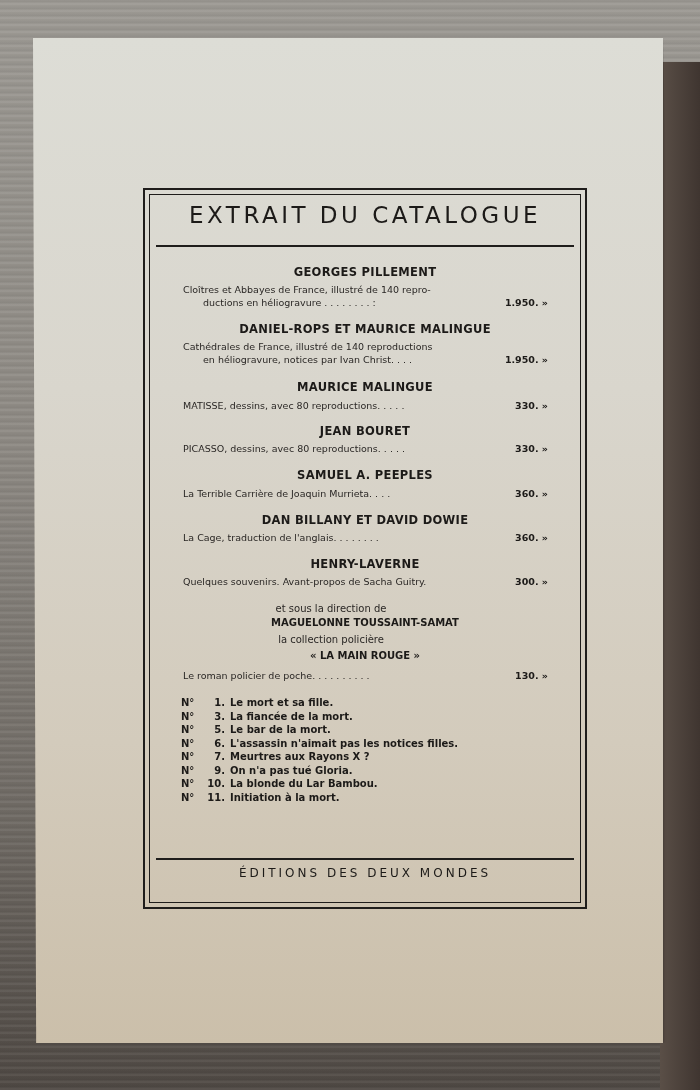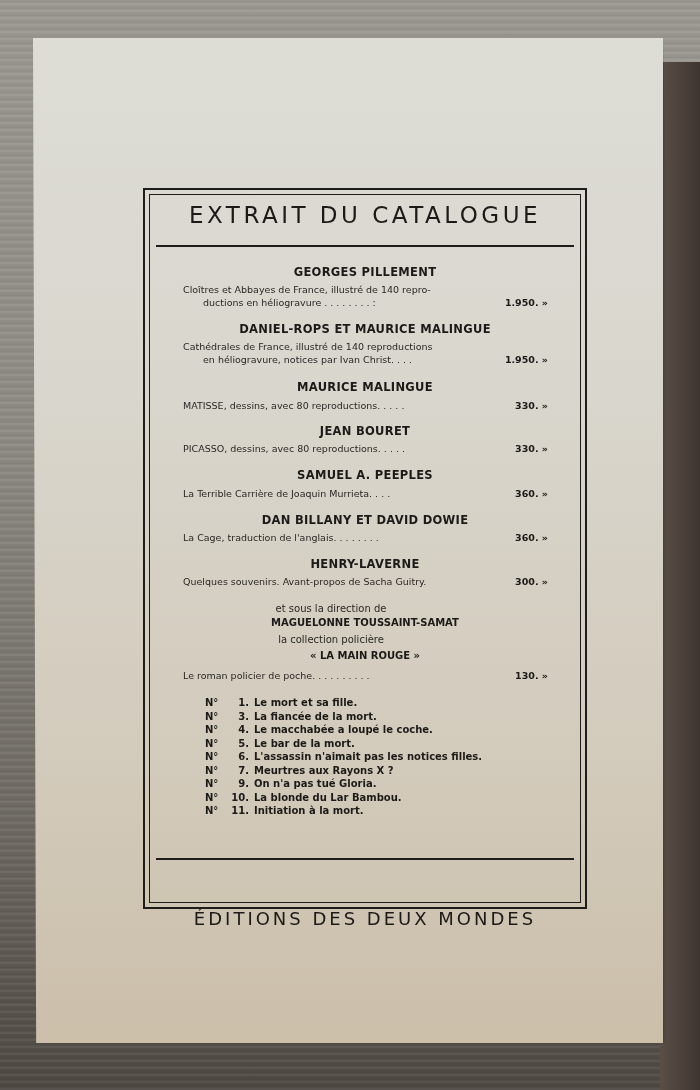--- a/index.html
+++ b/index.html
@@ -51,26 +51,26 @@
   }
   .center-line {
     position:absolute; left:149px; width:364px; text-align:center; font-size:10px; color:#2a2725;
   }
   .center-bold {
     position:absolute; left:149px; width:432px; text-align:center; font-size:10px; font-weight:bold; color:#1c1a18;
   }
   .series-list {
     position:absolute; left:181px; top:696px; width:320px; font-size:10px; font-weight:bold; color:#1c1a18;
   }
-  .series-item { height:13.5px; line-height:13.5px; white-space:nowrap;margin-left:24px; }
+  .series-item { height:13.5px; line-height:13.5px; white-space:nowrap; }
   .series-item .no { display:inline-block; width:22px; }
   .series-item .num { display:inline-block; width:22px; text-align:right; margin-right:5px; }
   .footer {
     position:absolute; left:149px; top:866px; width:432px; text-align:center;
-    font-size:18px; letter-spacing:3px; color:#1c1a18;margin-top:42px;
+    font-size:12px; letter-spacing:3px; color:#1c1a18;
   }
 </style>
 </head>
 <body>
 
 <div class="wood-grain"></div>
 <div class="wood-dark-right"></div>
 
 <div class="paper"></div>
 
@@ -129,21 +129,20 @@
 <div class="center-line" style="top:634px;">la collection policière</div>
 <div class="center-bold" style="top:650px;">« LA MAIN ROUGE »</div>
 <div class="entry" style="top:669px;">
   <span class="desc">Le roman policier de poche. . . . . . . . . .</span>
   <span class="price">130. »</span>
 </div>
 
 <div class="series-list">
   <div class="series-item"><span class="no">N°</span><span class="num">1.</span><span>Le mort et sa fille.</span></div>
   <div class="series-item"><span class="no">N°</span><span class="num">3.</span><span>La fiancée de la mort.</span></div>
-  <div class="series-item"><span class="no">N°</span><span class="num">4.</span><span>Le macchabée a loupé le coche.</span></div>
   <div class="series-item"><span class="no">N°</span><span class="num">5.</span><span>Le bar de la mort.</span></div>
   <div class="series-item"><span class="no">N°</span><span class="num">6.</span><span>L'assassin n'aimait pas les notices filles.</span></div>
   <div class="series-item"><span class="no">N°</span><span class="num">7.</span><span>Meurtres aux Rayons X ?</span></div>
   <div class="series-item"><span class="no">N°</span><span class="num">9.</span><span>On n'a pas tué Gloria.</span></div>
   <div class="series-item"><span class="no">N°</span><span class="num">10.</span><span>La blonde du Lar Bambou.</span></div>
   <div class="series-item"><span class="no">N°</span><span class="num">11.</span><span>Initiation à la mort.</span></div>
 </div>
 
 <div class="rule" style="top:858px;"></div>
 <div class="footer">ÉDITIONS DES DEUX MONDES</div>

